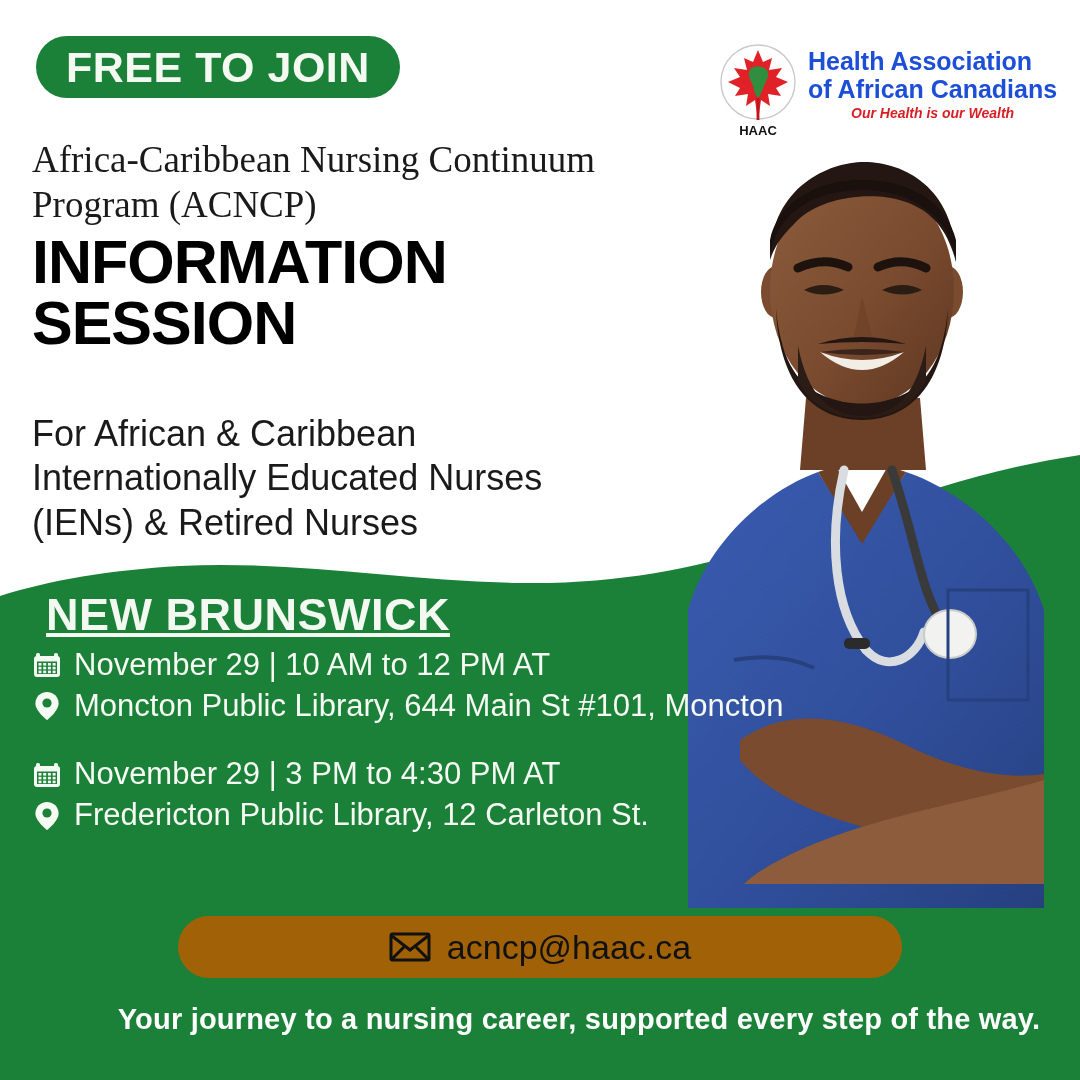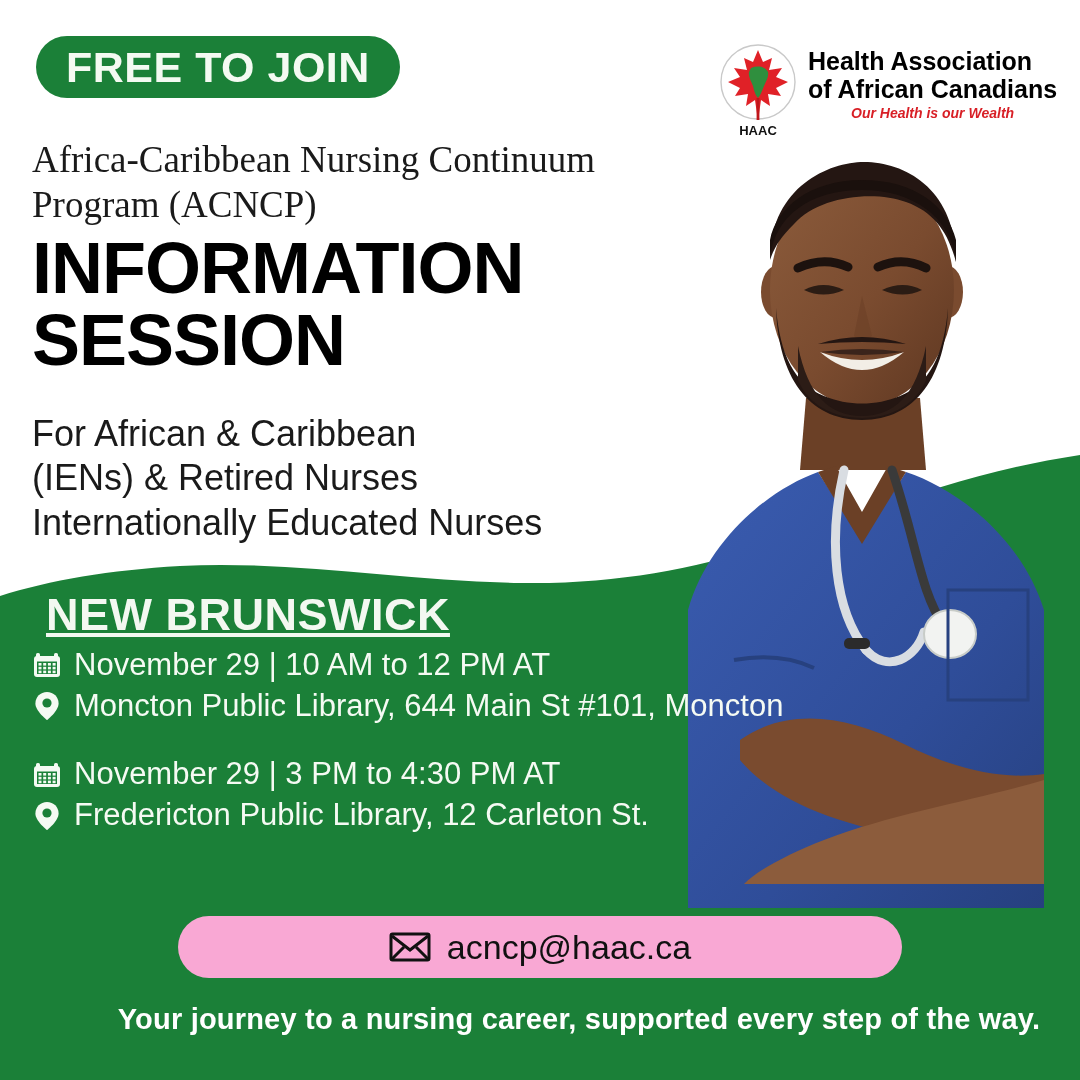--- a/index.html
+++ b/index.html
@@ -58,21 +58,21 @@
     position: relative;
     width: 80px; height: 100px;
     flex: 0 0 auto;
   }
   .logo-mark svg { display: block; }
   .logo-text {
     margin-left: 10px;
     padding-top: 7px;
   }
   .logo-line {
-    color: #000000;
+    color: #1d4ed8;
     font-size: 25px;
     font-weight: bold;
     line-height: 1.12;
     white-space: nowrap;
   }
   .logo-tagline {
     color: #d81f26;
     font-size: 14px;
     font-weight: bold;
     font-style: italic;
@@ -90,21 +90,21 @@
     font-size: 37px;
     line-height: 1.22;
     font-weight: normal;
     font-family: Liberation Serif, serif;
   }
   .headline {
     position: absolute;
     left: 32px; top: 232px;
     width: 640px;
     color: #000000;
-    font-size: 72px;
+    font-size: 61px;
     font-weight: bold;
     line-height: 1.0;
     letter-spacing: -1px;
   }
   .headline-line { display: block; }
   .audience {
     position: absolute;
     left: 32px; top: 412px;
     width: 600px;
     color: #1a1a1a;
@@ -158,21 +158,21 @@
     font-size: 31px;
     line-height: 1.12;
     white-space: nowrap;
   }
 
   
   .contact-pill {
     position: absolute;
     left: 178px; top: 916px;
     width: 724px; height: 62px;
-    background: #f9a8d4;
+    background: #a16207;
     border-radius: 34px;
     display: flex;
     align-items: center;
     justify-content: center;
     box-sizing: border-box;
   }
   .contact-item {
     display: flex;
     align-items: center;
   }
@@ -250,22 +250,22 @@
 
   <div class="program-name">Africa-Caribbean Nursing Continuum Program (ACNCP)</div>
 
   <div class="headline">
     <span class="headline-line">INFORMATION</span>
     <span class="headline-line">SESSION</span>
   </div>
 
   <div class="audience">
     <span class="audience-line">For African &amp; Caribbean</span>
+    <span class="audience-line">Internationally Educated Nurses</span>
     <span class="audience-line">(IENs) &amp; Retired Nurses</span>
-    <span class="audience-line">Internationally Educated Nurses</span>
   </div>
 
   <div class="photo">
     <svg width="432" height="768" viewBox="0 0 432 768" xmlns="http://www.w3.org/2000/svg">
       <defs>
         <clipPath id="photoclip">
             <rect x="0" y="0" width="432" height="768"></rect>
           </clipPath>
         <linearGradient id="skin" x1="0" y1="0" x2="1" y2="1">
           <stop offset="0%" stop-color="#8c5c3c"></stop>

